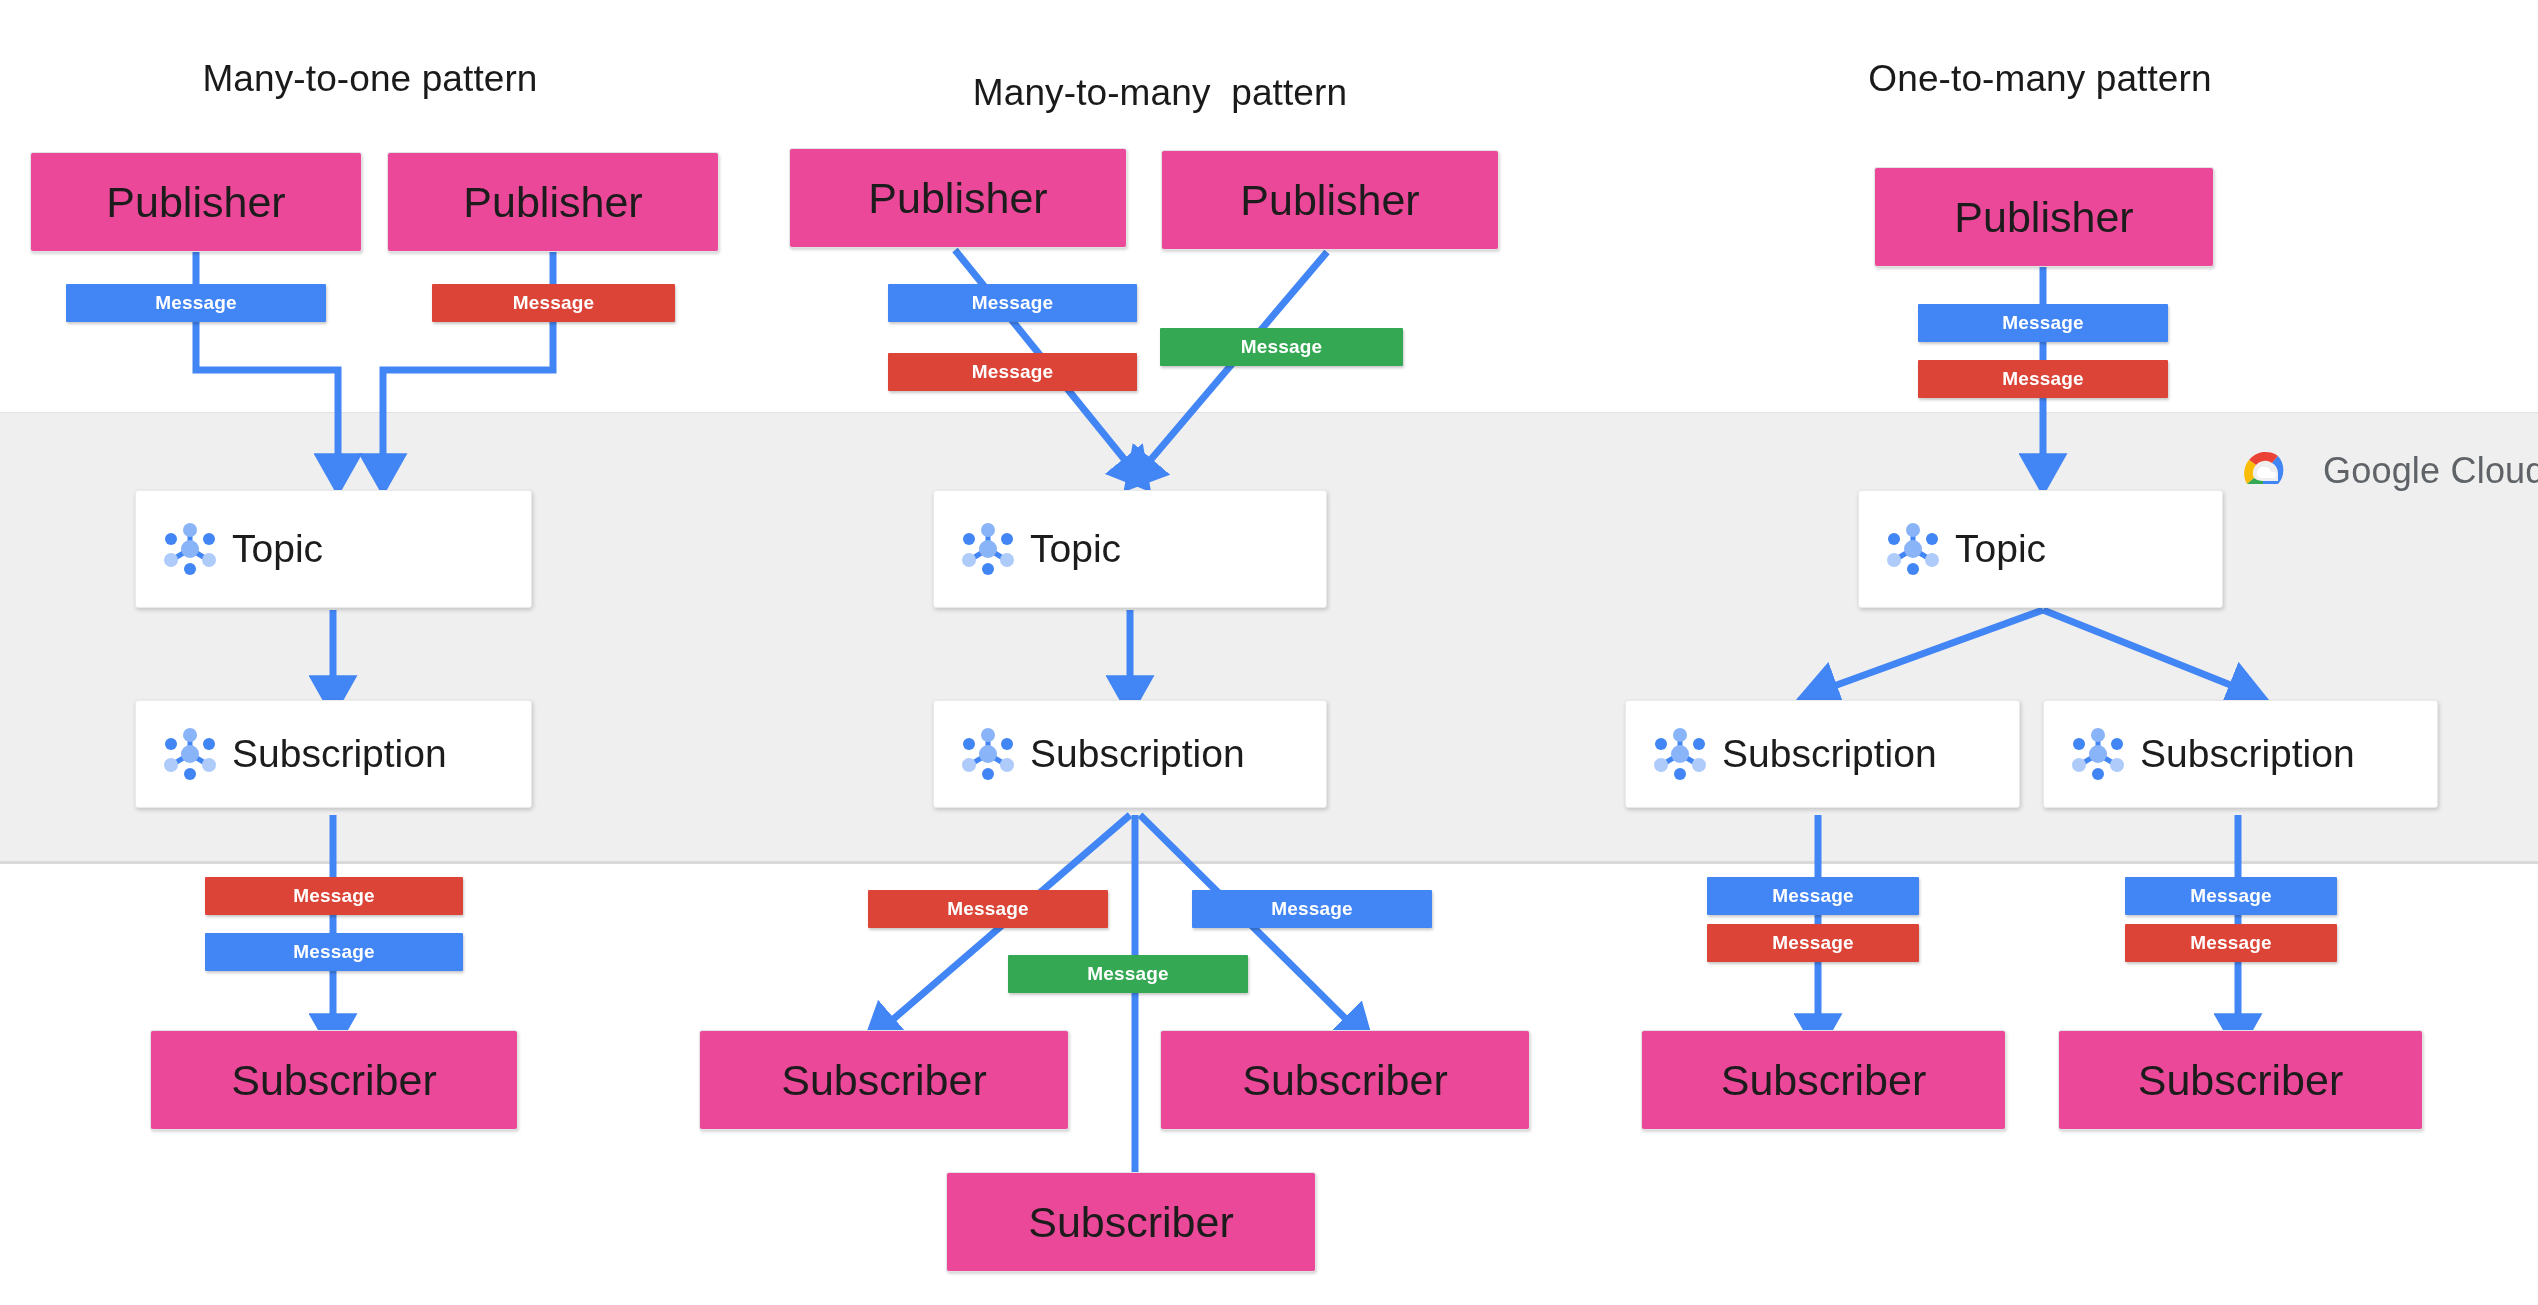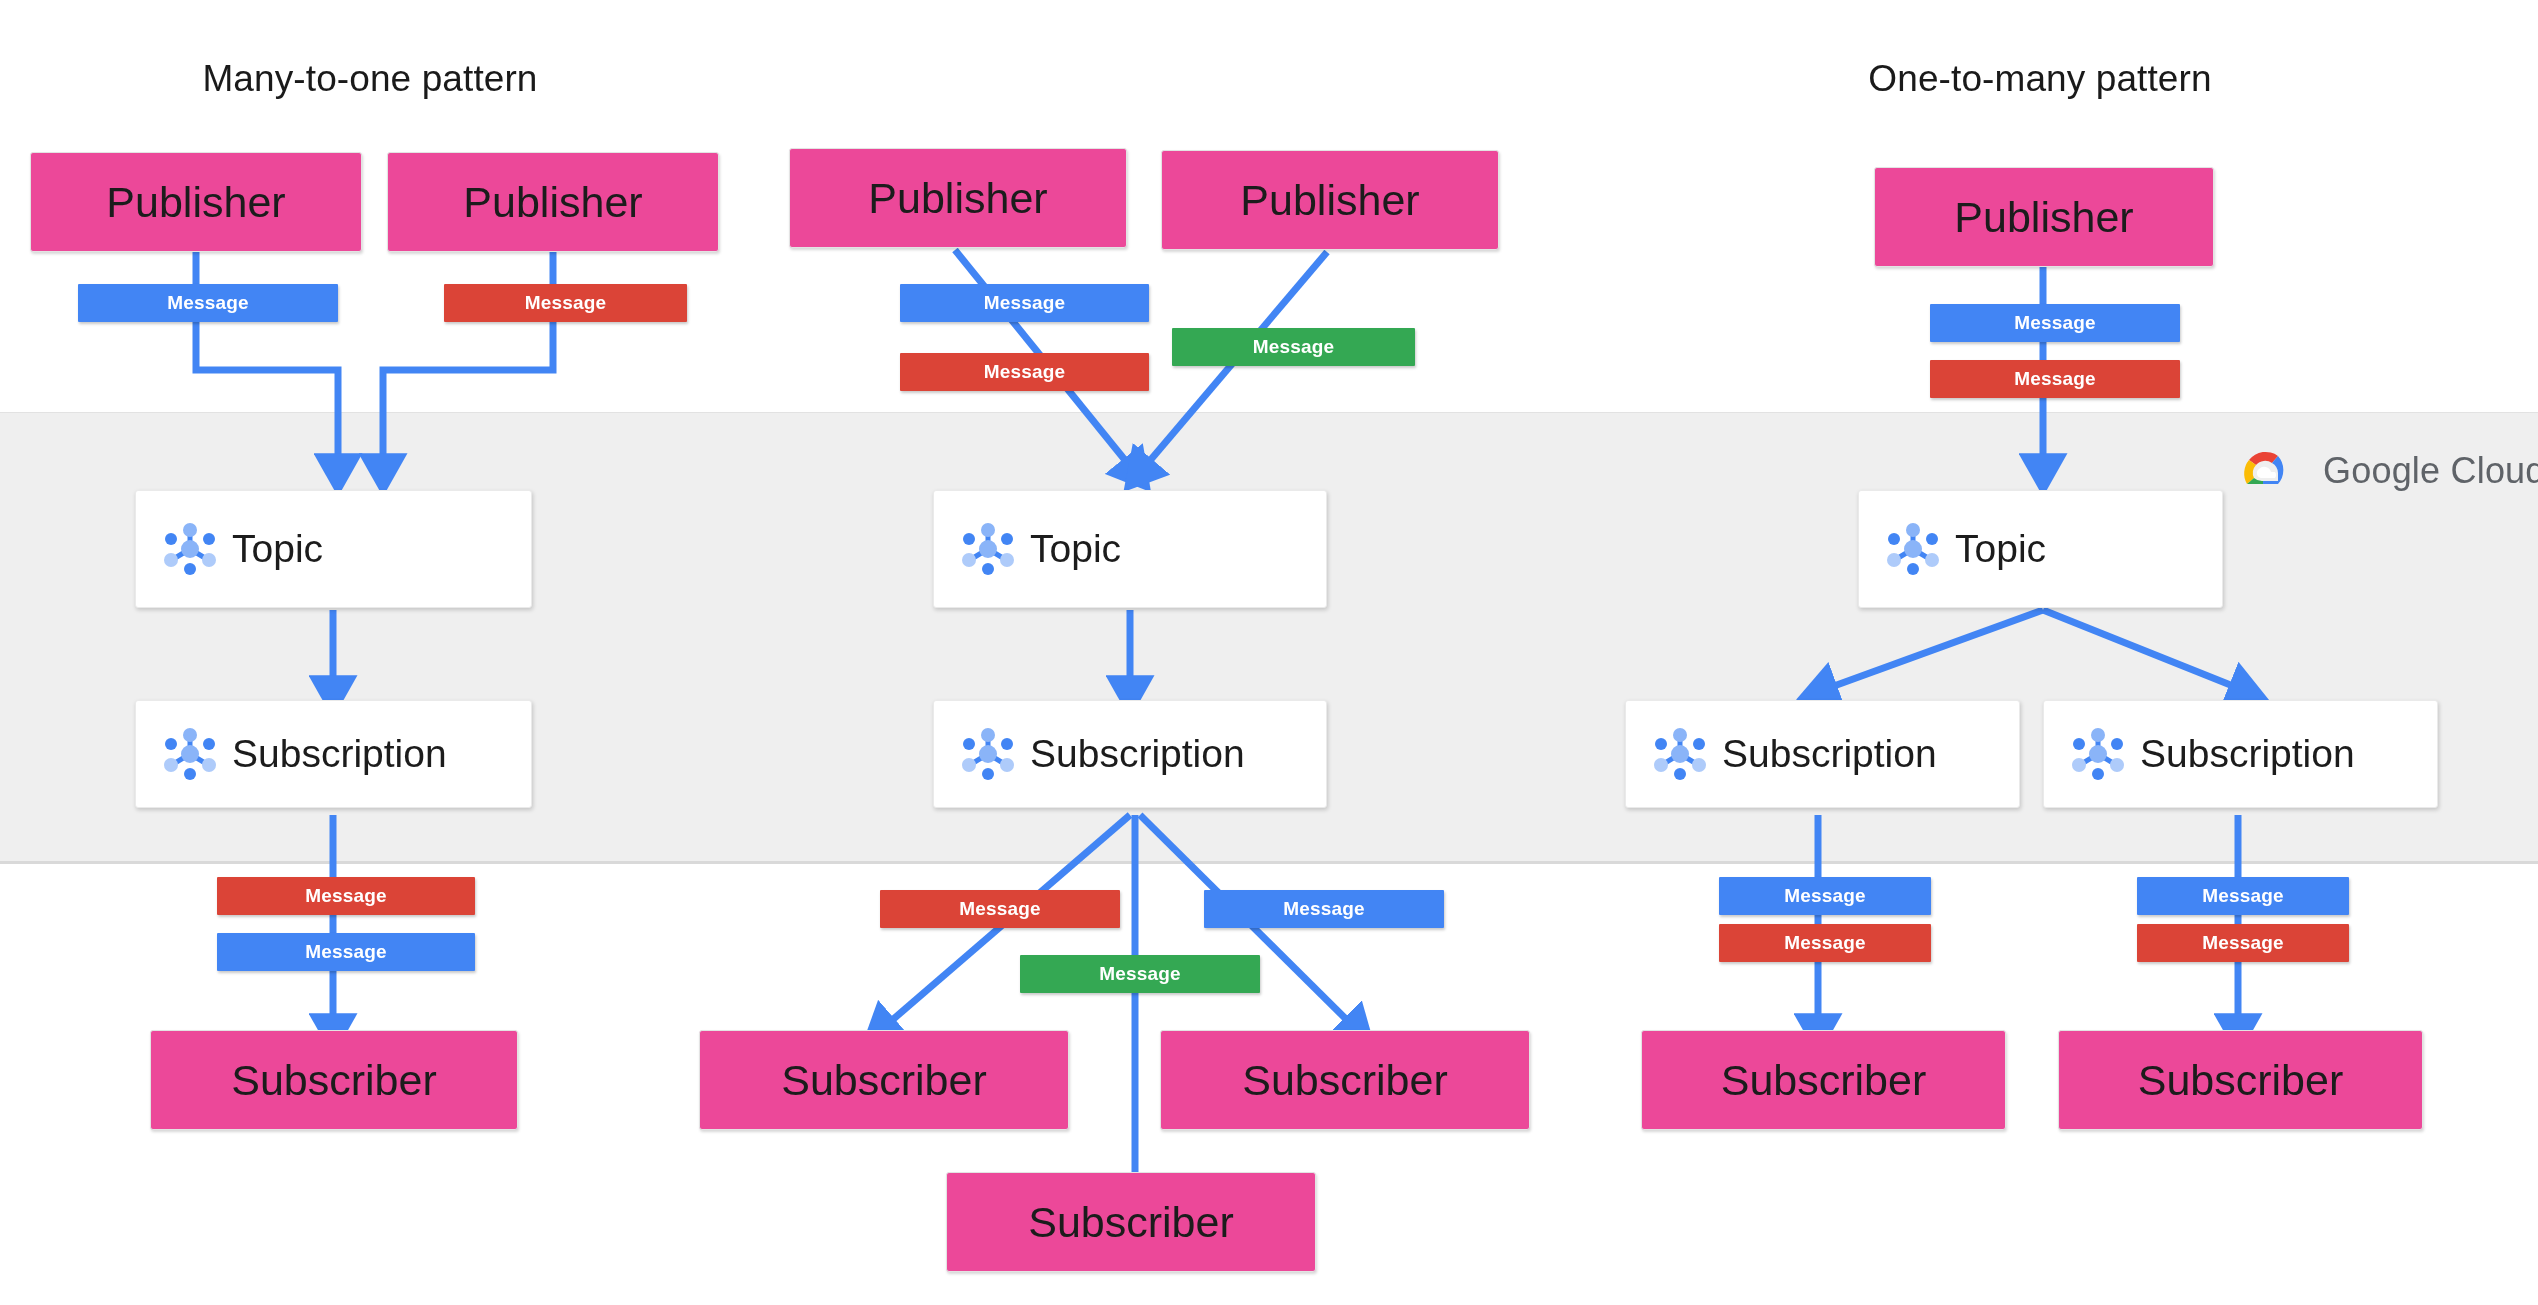--- a/index.html
+++ b/index.html
@@ -88,21 +88,20 @@
     box-sizing:border-box;
     display:flex;
     align-items:center;
     justify-content:center;
     color:#ffffff;
     font-size:19px;
     font-weight:600;
     letter-spacing:.2px;
     box-shadow:1px 2px 3px rgba(0,0,0,.22);
     border-radius:1px;
-    margin-left:12px;
   }
   .msg.blue{ background:#4285f4; }
   .msg.red{ background:#db4437; }
   .msg.green{ background:#34a853; }
 
   
   .gc-lockup{
     position:absolute;
     display:flex;
     align-items:center;
@@ -146,20 +145,21 @@
       <path d="M2043,252 L2043,468" marker-end="url(#ah)"></path>
       <path d="M2043,610 L1823,690" marker-end="url(#ah)"></path>
       <path d="M2043,610 L2243,690" marker-end="url(#ah)"></path>
       <path d="M1818,815 L1818,1028" marker-end="url(#ah)"></path>
       <path d="M2238,815 L2238,1028" marker-end="url(#ah)"></path>
     </g>
   </svg>
 
   <div class="title" style="left:40px; top:58px; width:660px;">Many-to-one pattern</div>
 
+  <div class="title" style="left:810px; top:72px; width:700px;">Many-to-many  pattern</div>
 
   <div class="title" style="left:1710px; top:58px; width:660px;">One-to-many pattern</div>
 
   <div class="endpoint" style="left:30px; top:152px; width:332px; height:100px;">
     <span>Publisher</span>
   </div>
   <div class="endpoint" style="left:387px; top:152px; width:332px; height:100px;">
     <span>Publisher</span>
   </div>
 

